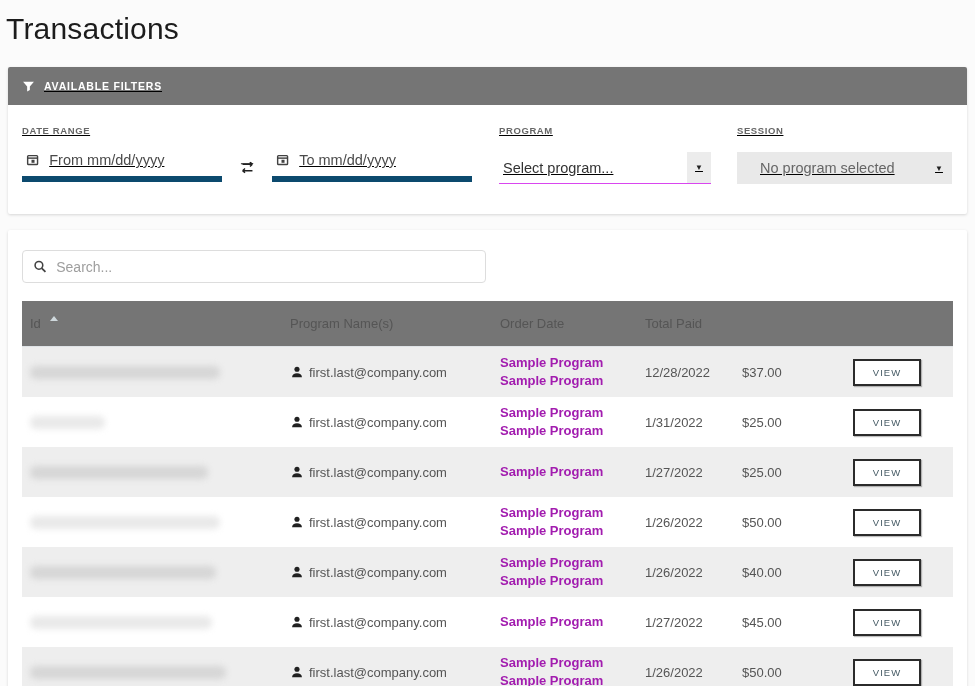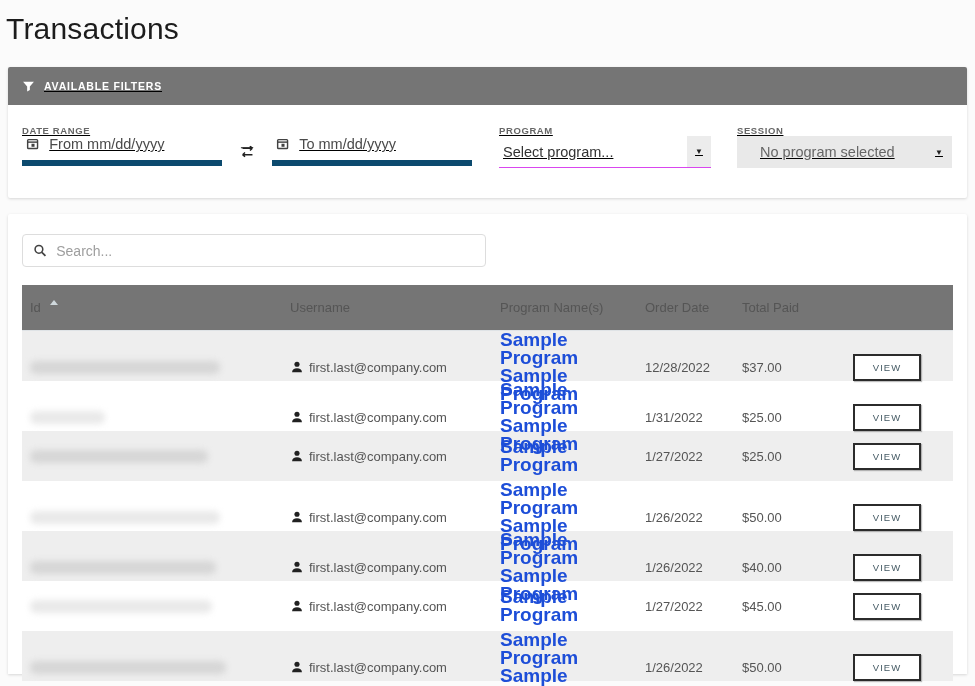--- a/index.html
+++ b/index.html
@@ -15,21 +15,21 @@
   .filters-card { margin-top:21px;text-decoration:underline; }
 
   
   .filters-header { background:#757575; height:38px; display:flex; align-items:center; padding:0 14px; border-radius:2px 2px 0 0; }
   .filters-header .label { color:#fff; font-size:10.5px; font-weight:700; letter-spacing:0.8px; margin-left:9px; }
   .funnel { width:13px; height:13px; }
 
   
   .filters-body { display:flex; padding:20px 14px 30px 14px; }
   .filter-group { display:flex; flex-direction:column; }
-  .filter-label { font-size:9.5px; font-weight:700; color:#666; letter-spacing:0.6px; margin-bottom:0; }
+  .filter-label { font-size:9.5px; font-weight:700; color:#666; letter-spacing:0.6px; margin-bottom:16px; }
   .date-fields { display:flex; align-items:center; }
   .date-field { display:flex; align-items:flex-start; width:200px; height:30px; border-bottom:6px solid #0c4a6e; padding:0 2px 16px 4px; }
   .date-field input { border:none; outline:none; font-size:14.5px; color:#444; width:100%; margin-left:10px; background:transparent;
                       font-family:"Liberation Sans", sans-serif; }
   .date-field input::placeholder { color:#4a4a4a; opacity:1; }
   .swap-wrap { width:50px; display:flex; justify-content:center; align-items:center; }
   .group-program { margin-left:27px; }
   .group-session { margin-left:26px; }
   .select-box { width:212px; height:32px; display:flex; align-items:center; justify-content:space-between; font-size:14.5px; cursor:pointer; position:relative; }
   .select-program { background:#fff; border-bottom:1px solid #d946ef; color:#333; padding-left:4px; }
@@ -52,21 +52,21 @@
   .t-head .cell { padding-left:8px; display:flex; }
   .sort-arrow { width:0; height:0; border-left:4px solid transparent; border-right:4px solid transparent; border-bottom:5px solid #cfd8dc; margin-left:9px; }
   .t-body .t-row { height:50px; }
   .t-body .t-row:nth-child(odd) { background:#eeeeee; }
   .t-body .t-row:nth-child(even) { background:#ffffff; }
   .cell { padding-left:8px; font-size:13px; color:#555; }
   .cell-id .id-blur { height:13px; border-radius:6px; filter:blur(3px); }
   .t-row:nth-child(odd) .id-blur { background:#d6d6d6; }
   .t-row:nth-child(even) .id-blur { background:#e9e9e9; }
   .cell-user { display:flex; align-items:center; gap:5px; }
-  .cell-programs div { font-weight:700; color:#1d4ed8; line-height:18px; font-size:19px; }
+  .cell-programs div { font-weight:700; color:#a21caf; line-height:18px; font-size:13px; }
   .cell-action { display:flex; }
   .view-btn { width:68px; height:27px; background:#fff; border:2px solid #2b2b2b; font-size:9.5px; letter-spacing:1px;
               color:#455a64; font-weight:500; cursor:pointer; font-family:"Liberation Sans", sans-serif;
               box-shadow:1px 1px 1px rgba(0,0,0,0.25); margin-left:1px; }
   svg { display:block; }
 </style>
 </head>
 <body>
 
 <div class="page">
@@ -143,21 +143,20 @@
       </svg>
       <input type="text" placeholder="Search..." style="">
     </div>
 
     <div class="tx-table">
       <div class="t-row t-head">
         <div class="cell">
           <span>Id</span>
           <span class="sort-arrow"></span>
         </div>
-        <div class="cell">Username</div>
         <div class="cell">Program Name(s)</div>
         <div class="cell">Order Date</div>
         <div class="cell">Total Paid</div>
         <div class="cell"></div>
       </div>
       <div class="t-body" id="table-body">
   <div class="t-row">
     <div class="cell cell-id">
       <div class="id-blur" style="width: 190px;"></div>
     </div>

